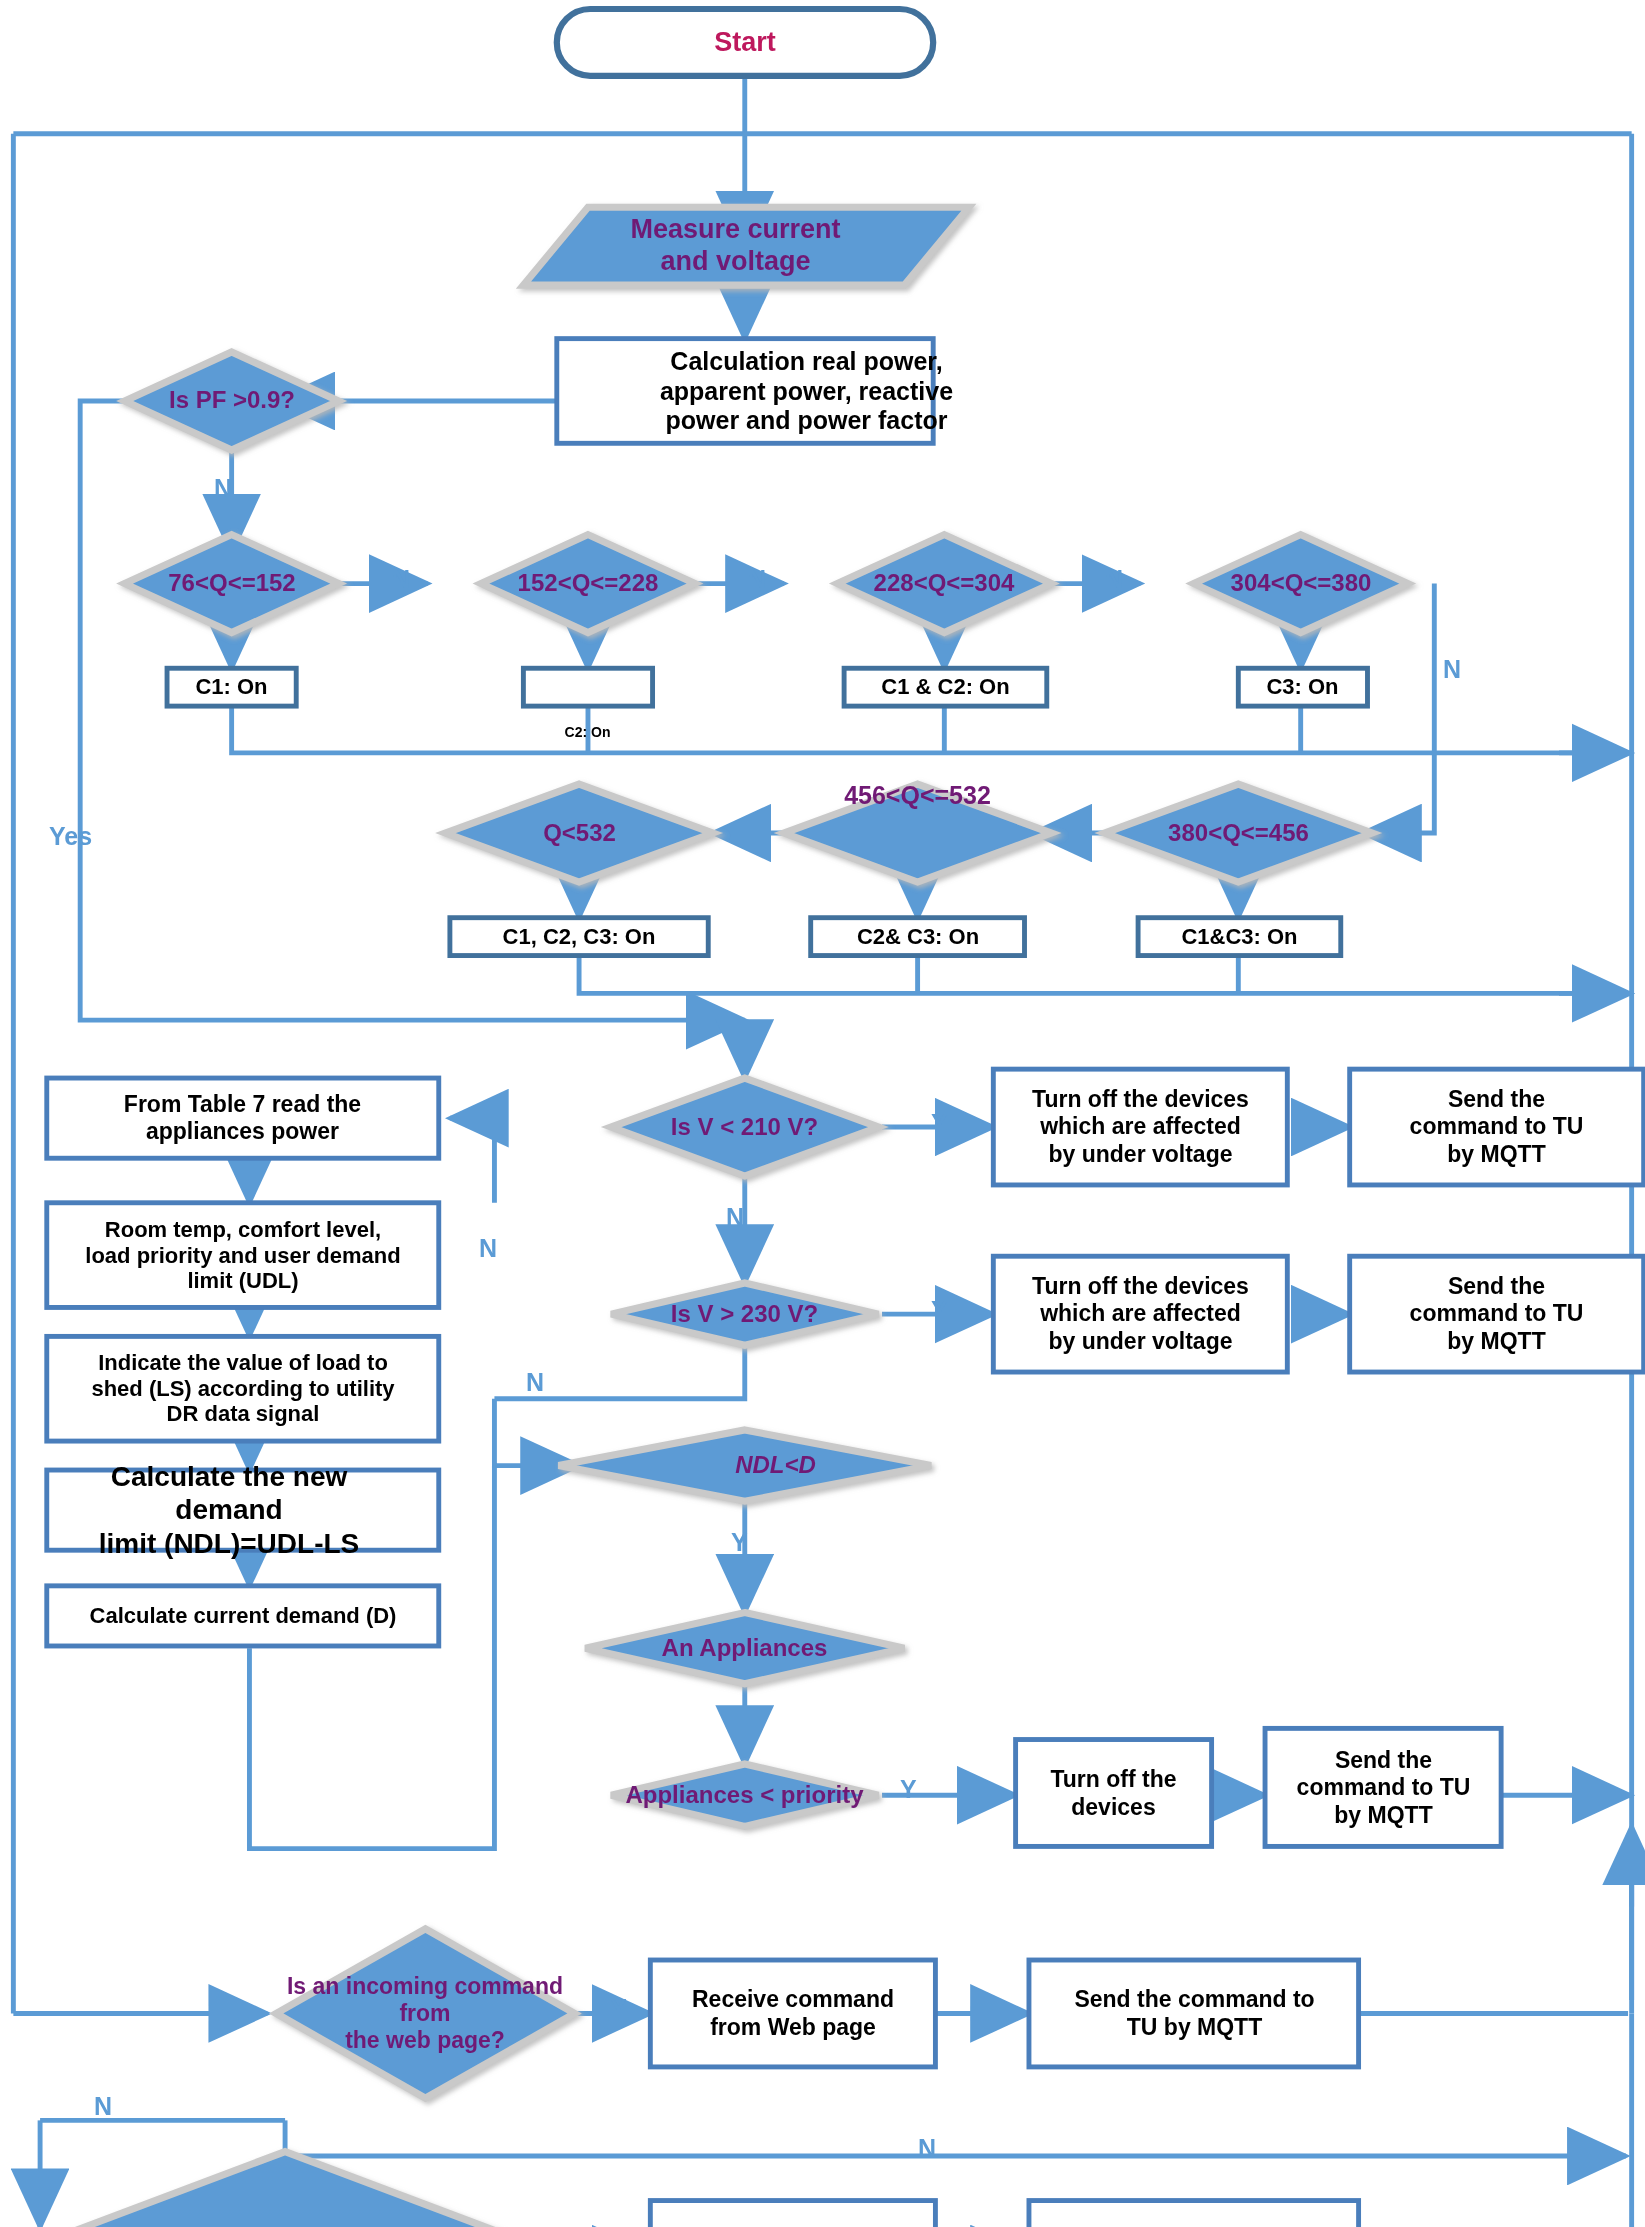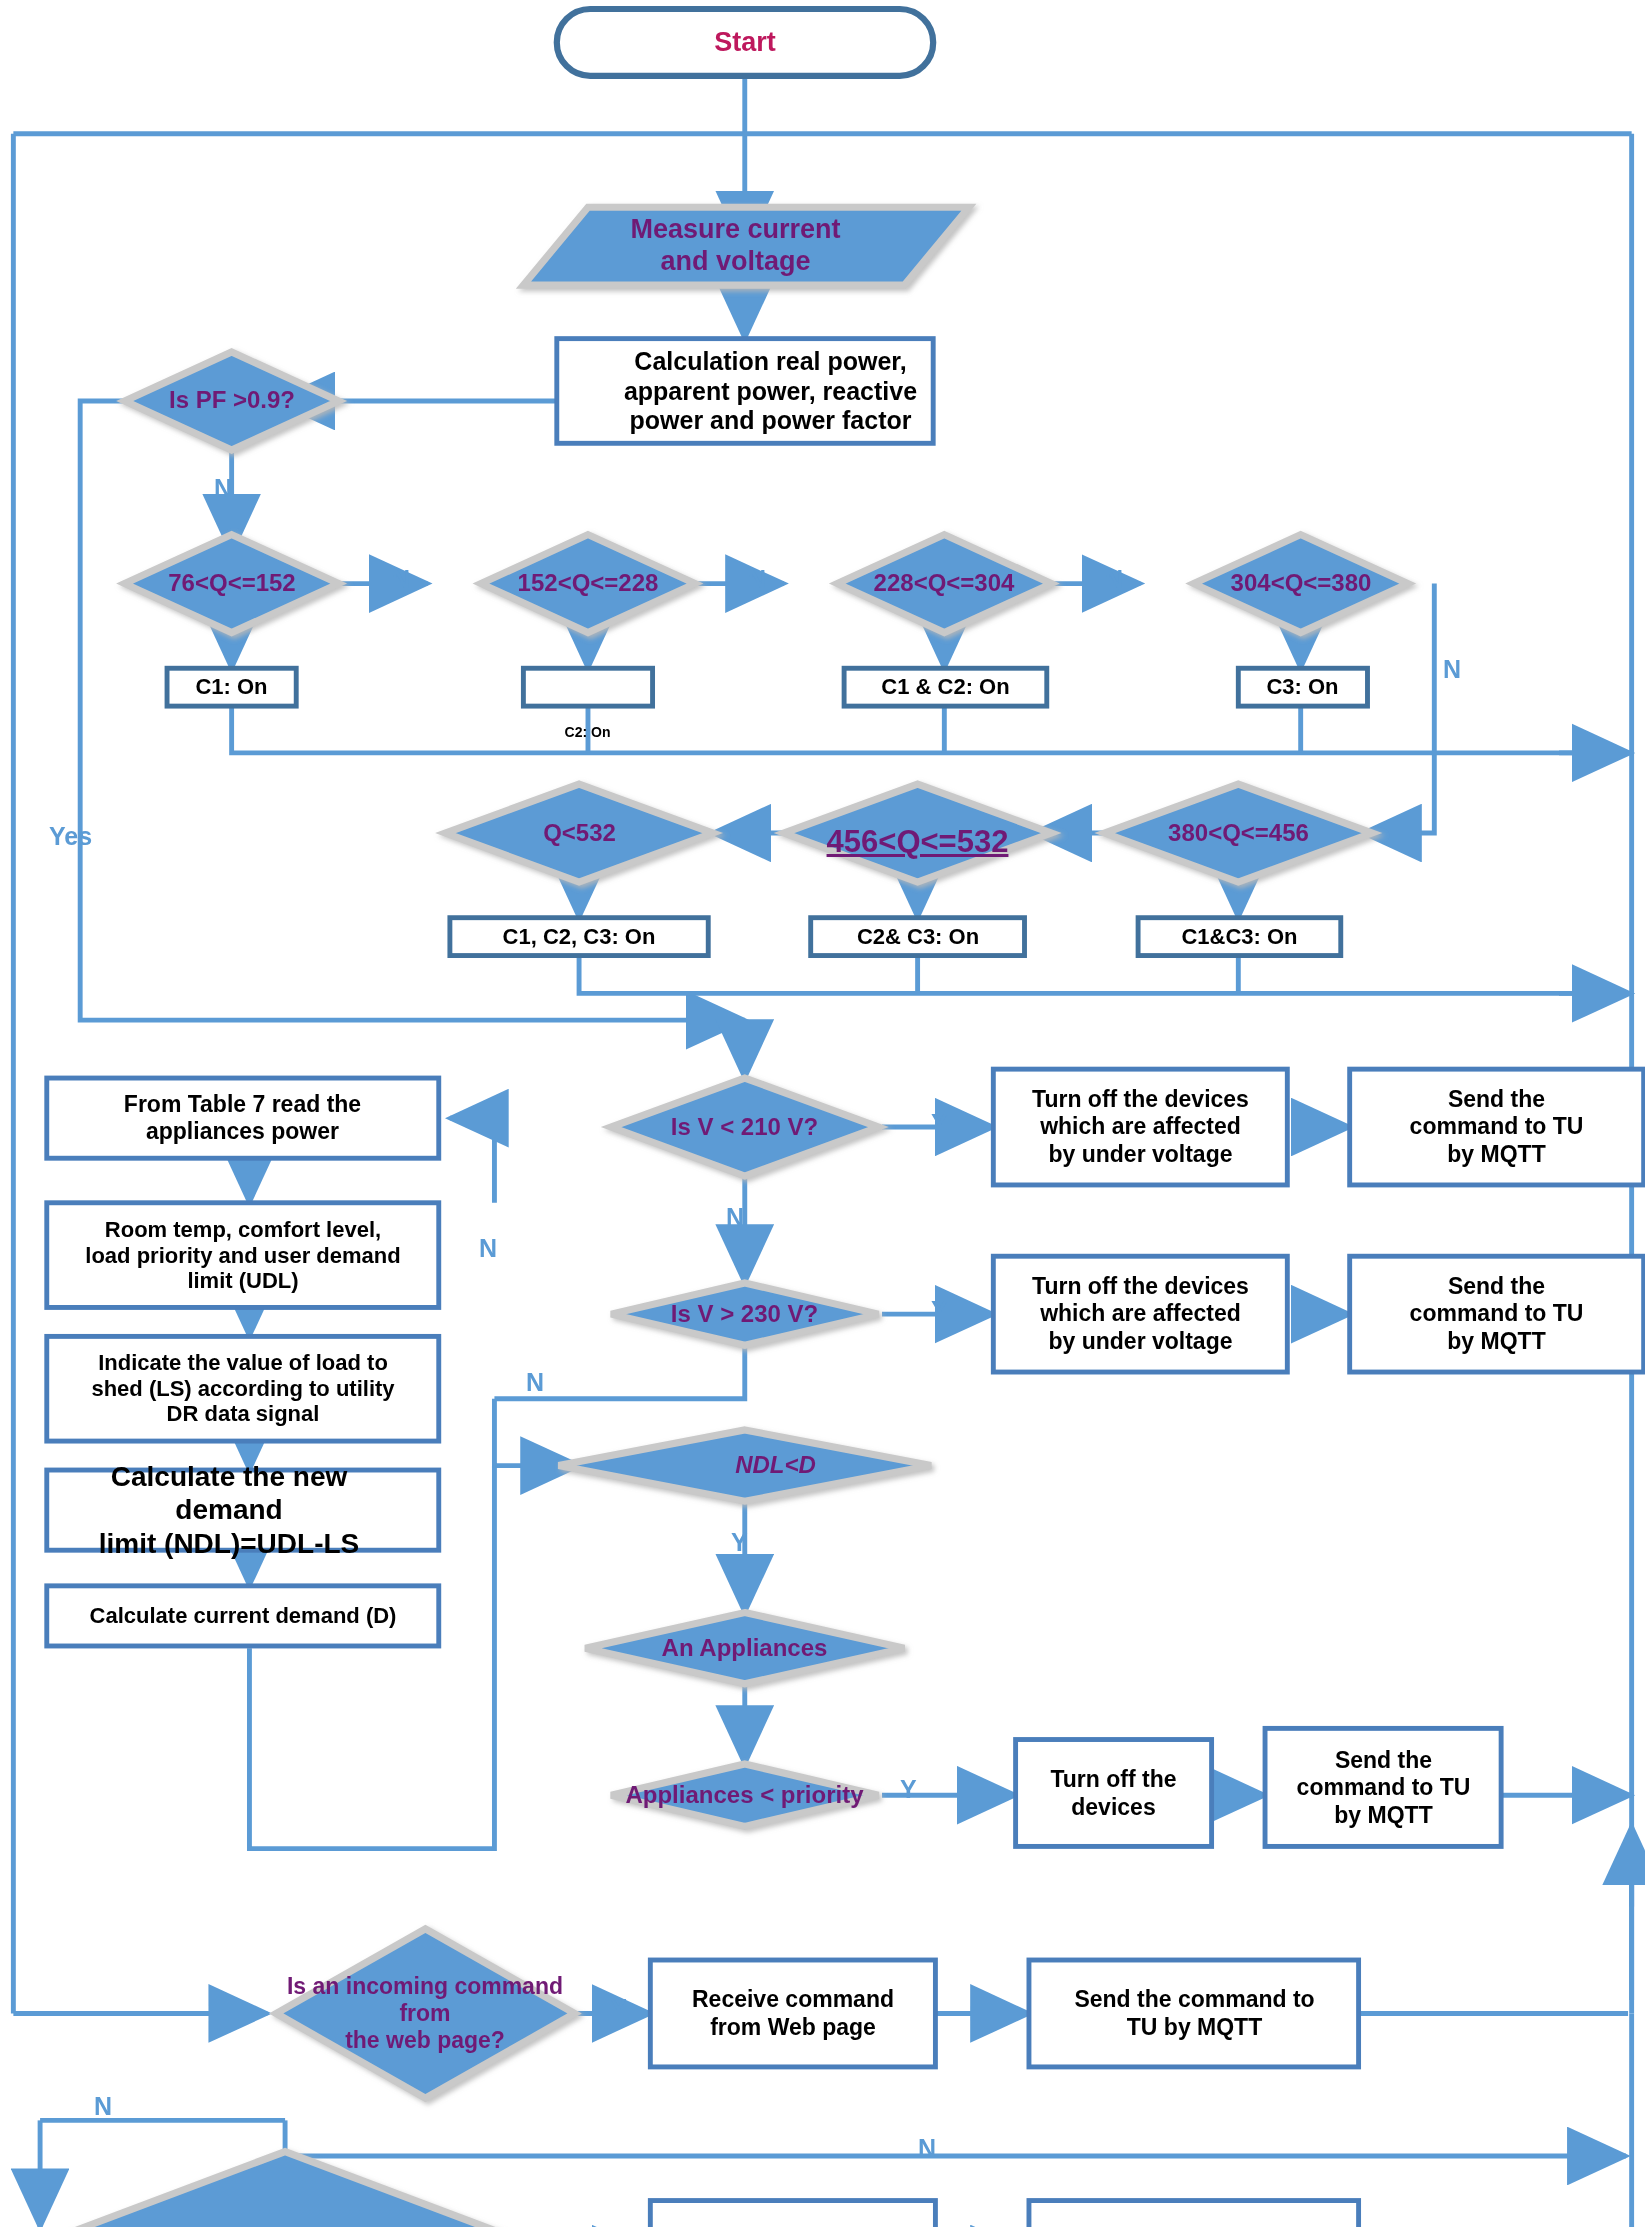--- a/index.html
+++ b/index.html
@@ -197,38 +197,38 @@
       <rect x="1460" y="4940" width="640" height="240" fill="#ffffff" stroke="#4A7EBB" stroke-width="11"></rect>
       <rect x="2310" y="4940" width="740" height="240" fill="#ffffff" stroke="#4A7EBB" stroke-width="11"></rect>
     </g>
   </svg>
 
   <div class="nodeText t-blue" style="left:557px;top:9px;width:376px;height:67px;font-size:27px;">Start</div>
 
   <div class="nodeText t-white" style="left:535px;top:207px;width:401px;height:78px;font-size:27px;">Measure current
 and voltage</div>
 
-  <div class="nodeText t-black" style="left:559px;top:339px;width:423px;height:105px;font-size:25px;">Calculation real power,
+  <div class="nodeText t-black" style="left:559px;top:339px;width:423px;height:105px;font-size:25px;padding-left:36px;">Calculation real power,
 apparent power, reactive
 power and power factor</div>
 
   <div class="nodeText t-white" style="left:134px;top:376px;width:196px;height:49px;font-size:24px;">Is PF &gt;0.9?</div>
 
   <div class="nodeText t-white" style="left:134px;top:559px;width:196px;height:49px;font-size:24px;">76&lt;Q&lt;=152</div>
   <div class="nodeText t-white" style="left:490px;top:559px;width:196px;height:49px;font-size:24px;">152&lt;Q&lt;=228</div>
   <div class="nodeText t-white" style="left:846px;top:559px;width:196px;height:49px;font-size:24px;">228&lt;Q&lt;=304</div>
   <div class="nodeText t-white" style="left:1203px;top:559px;width:196px;height:49px;font-size:24px;">304&lt;Q&lt;=380</div>
 
   <div class="nodeText t-black" style="left:167px;top:668px;width:129px;height:38px;font-size:22px;">C1: On</div>
   <div class="nodeText t-black" style="left:523px;top:704px;width:129px;height:38px;font-size:14px;margin-top:9px;">C2: On</div>
   <div class="nodeText t-black" style="left:844px;top:668px;width:203px;height:38px;font-size:22px;">C1 &amp; C2: On</div>
   <div class="nodeText t-black" style="left:1238px;top:668px;width:129px;height:38px;font-size:22px;">C3: On</div>
 
   <div class="nodeText t-white" style="left:468px;top:809px;width:223px;height:49px;font-size:24px;">Q&lt;532</div>
-  <div class="nodeText t-white" style="left:806px;top:818px;width:223px;height:49px;font-size:31px;text-decoration:underline;">456&lt;Q&lt;=532</div>
+  <div class="nodeText t-white" style="left:806px;top:771px;width:223px;height:49px;font-size:25px;">456&lt;Q&lt;=532</div>
   <div class="nodeText t-white" style="left:1127px;top:809px;width:223px;height:49px;font-size:24px;">380&lt;Q&lt;=456</div>
 
   <div class="nodeText t-black" style="left:450px;top:918px;width:258px;height:38px;font-size:22px;">C1, C2, C3: On</div>
   <div class="nodeText t-black" style="left:811px;top:918px;width:214px;height:38px;font-size:22px;">C2&amp; C3: On</div>
   <div class="nodeText t-black" style="left:1138px;top:918px;width:203px;height:38px;font-size:22px;">C1&amp;C3: On</div>
 
   <div class="nodeText t-black" style="left:51px;top:1078px;width:383px;height:80px;font-size:23px;">From Table 7 read the
 appliances power</div>
   <div class="nodeText t-black" style="left:49px;top:1203px;width:388px;height:105px;font-size:22px;">Room temp, comfort level,
 load priority and user demand

